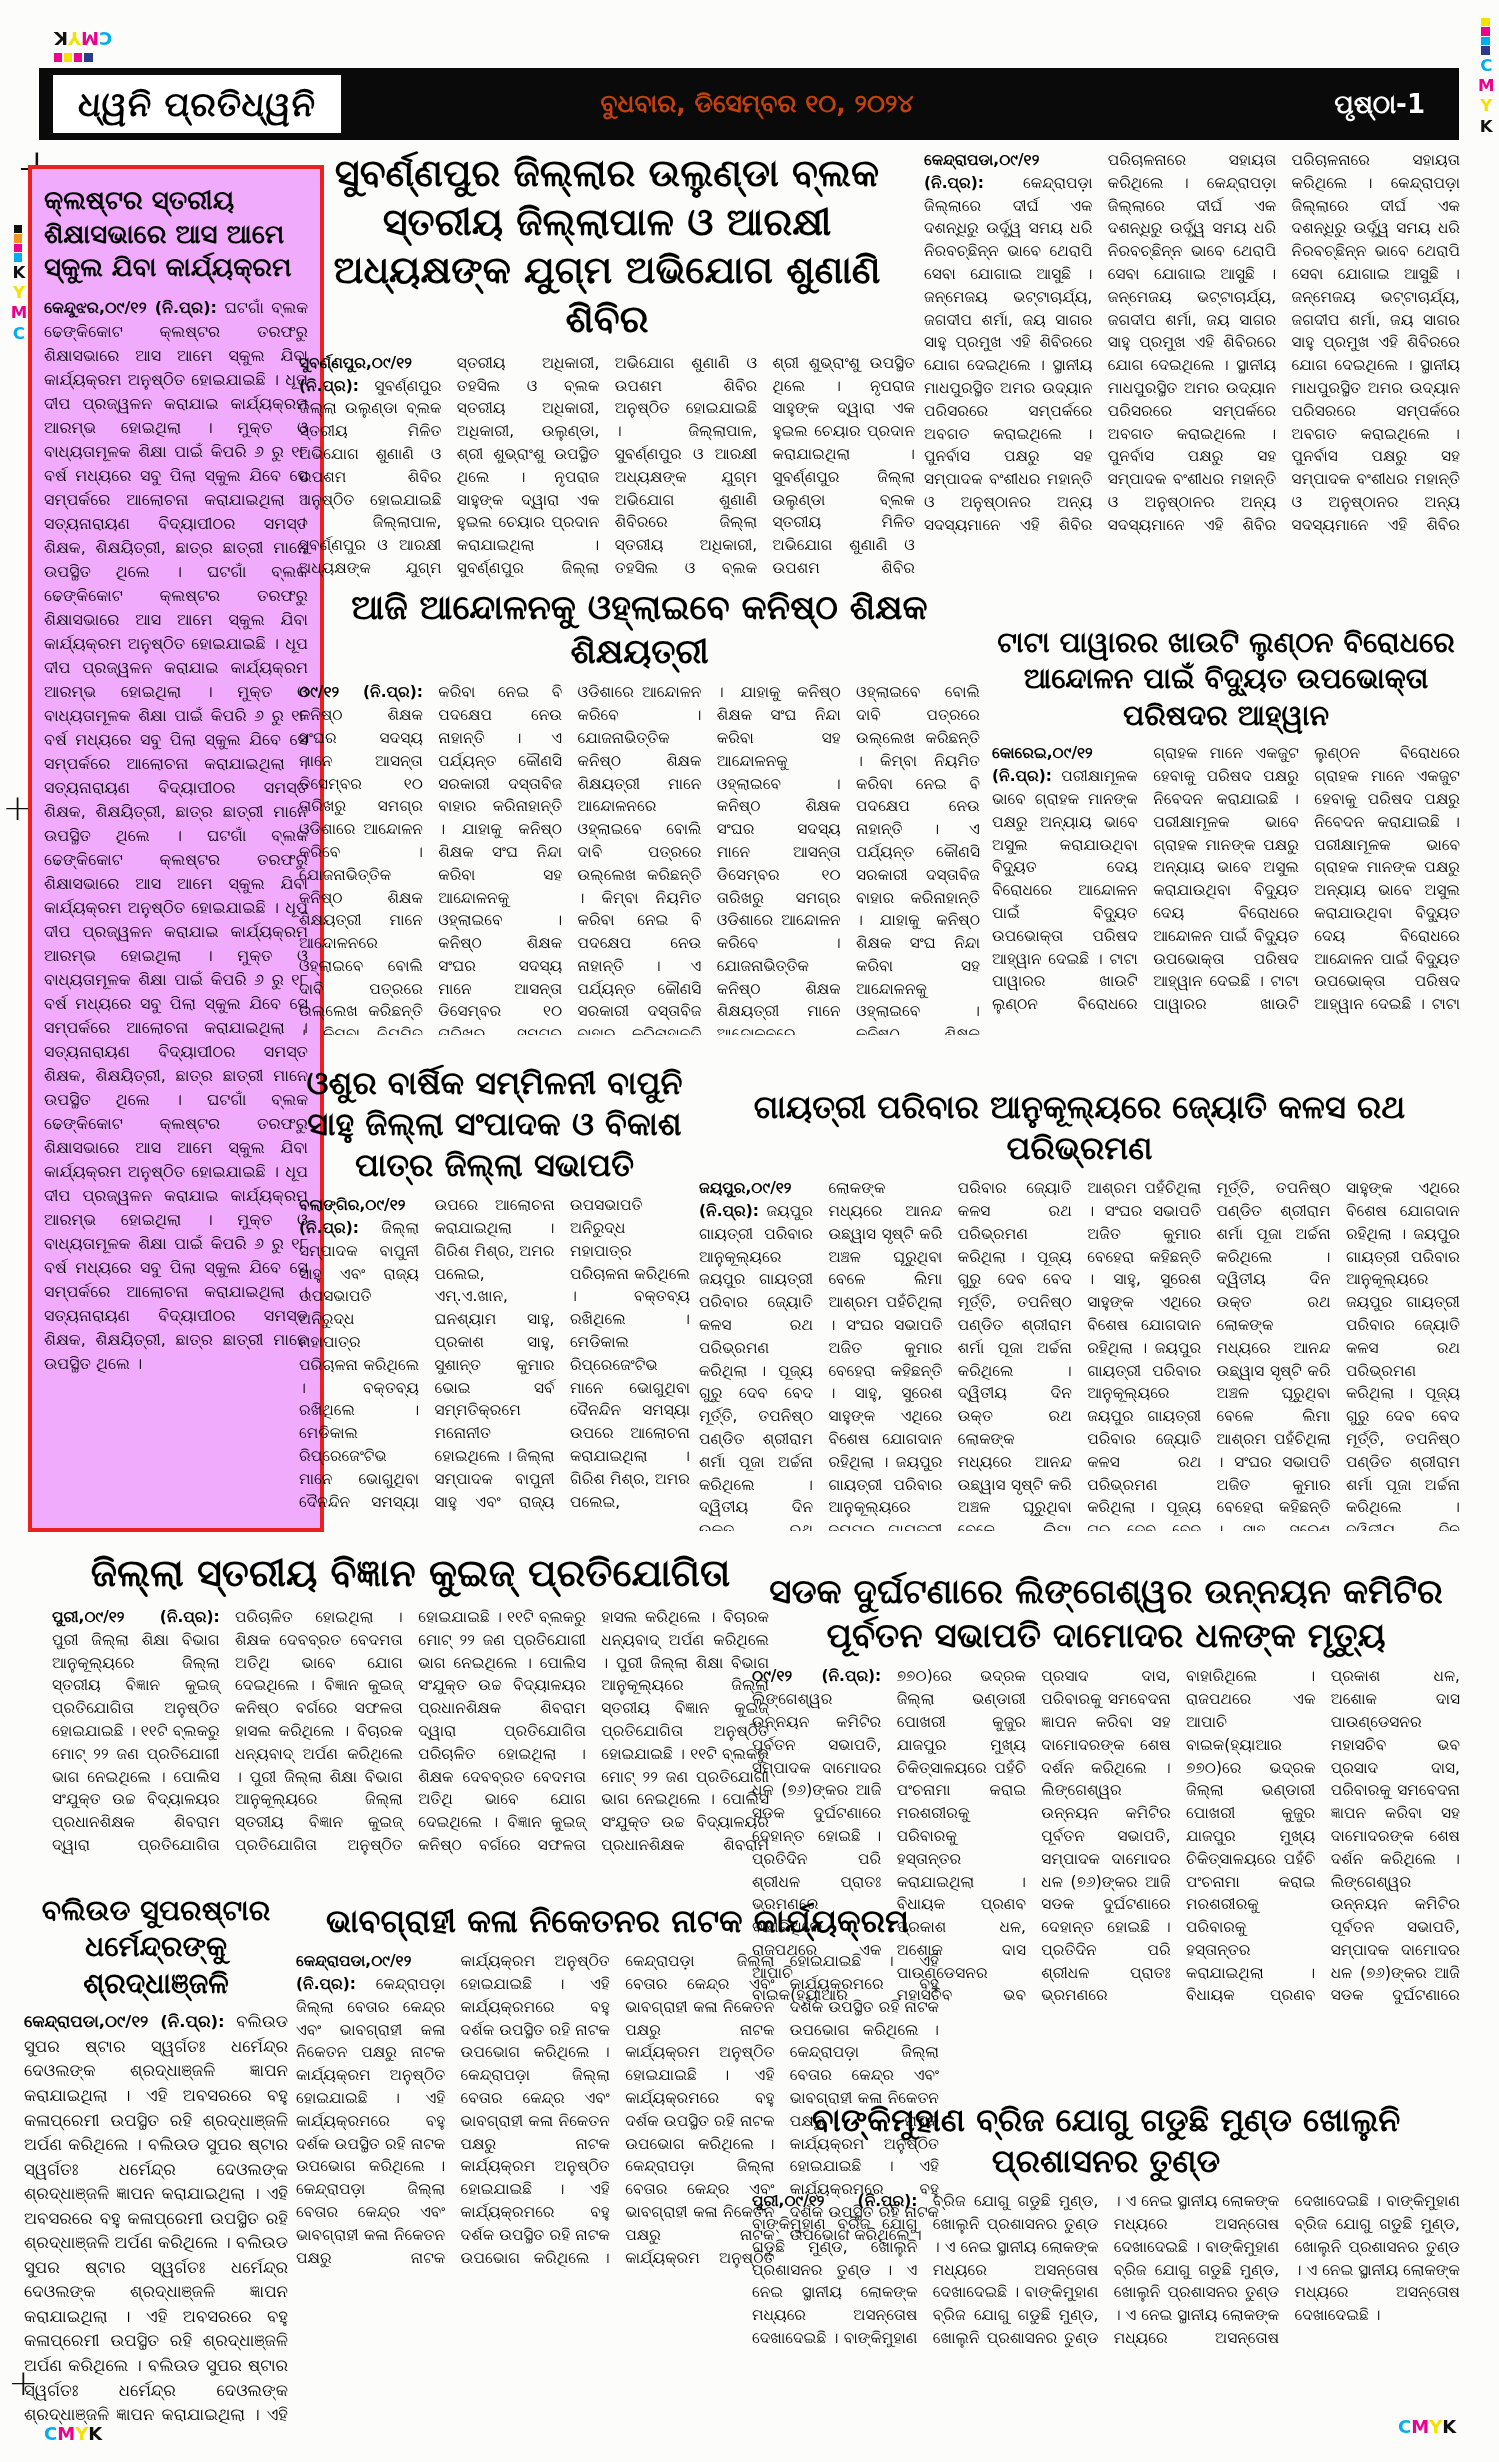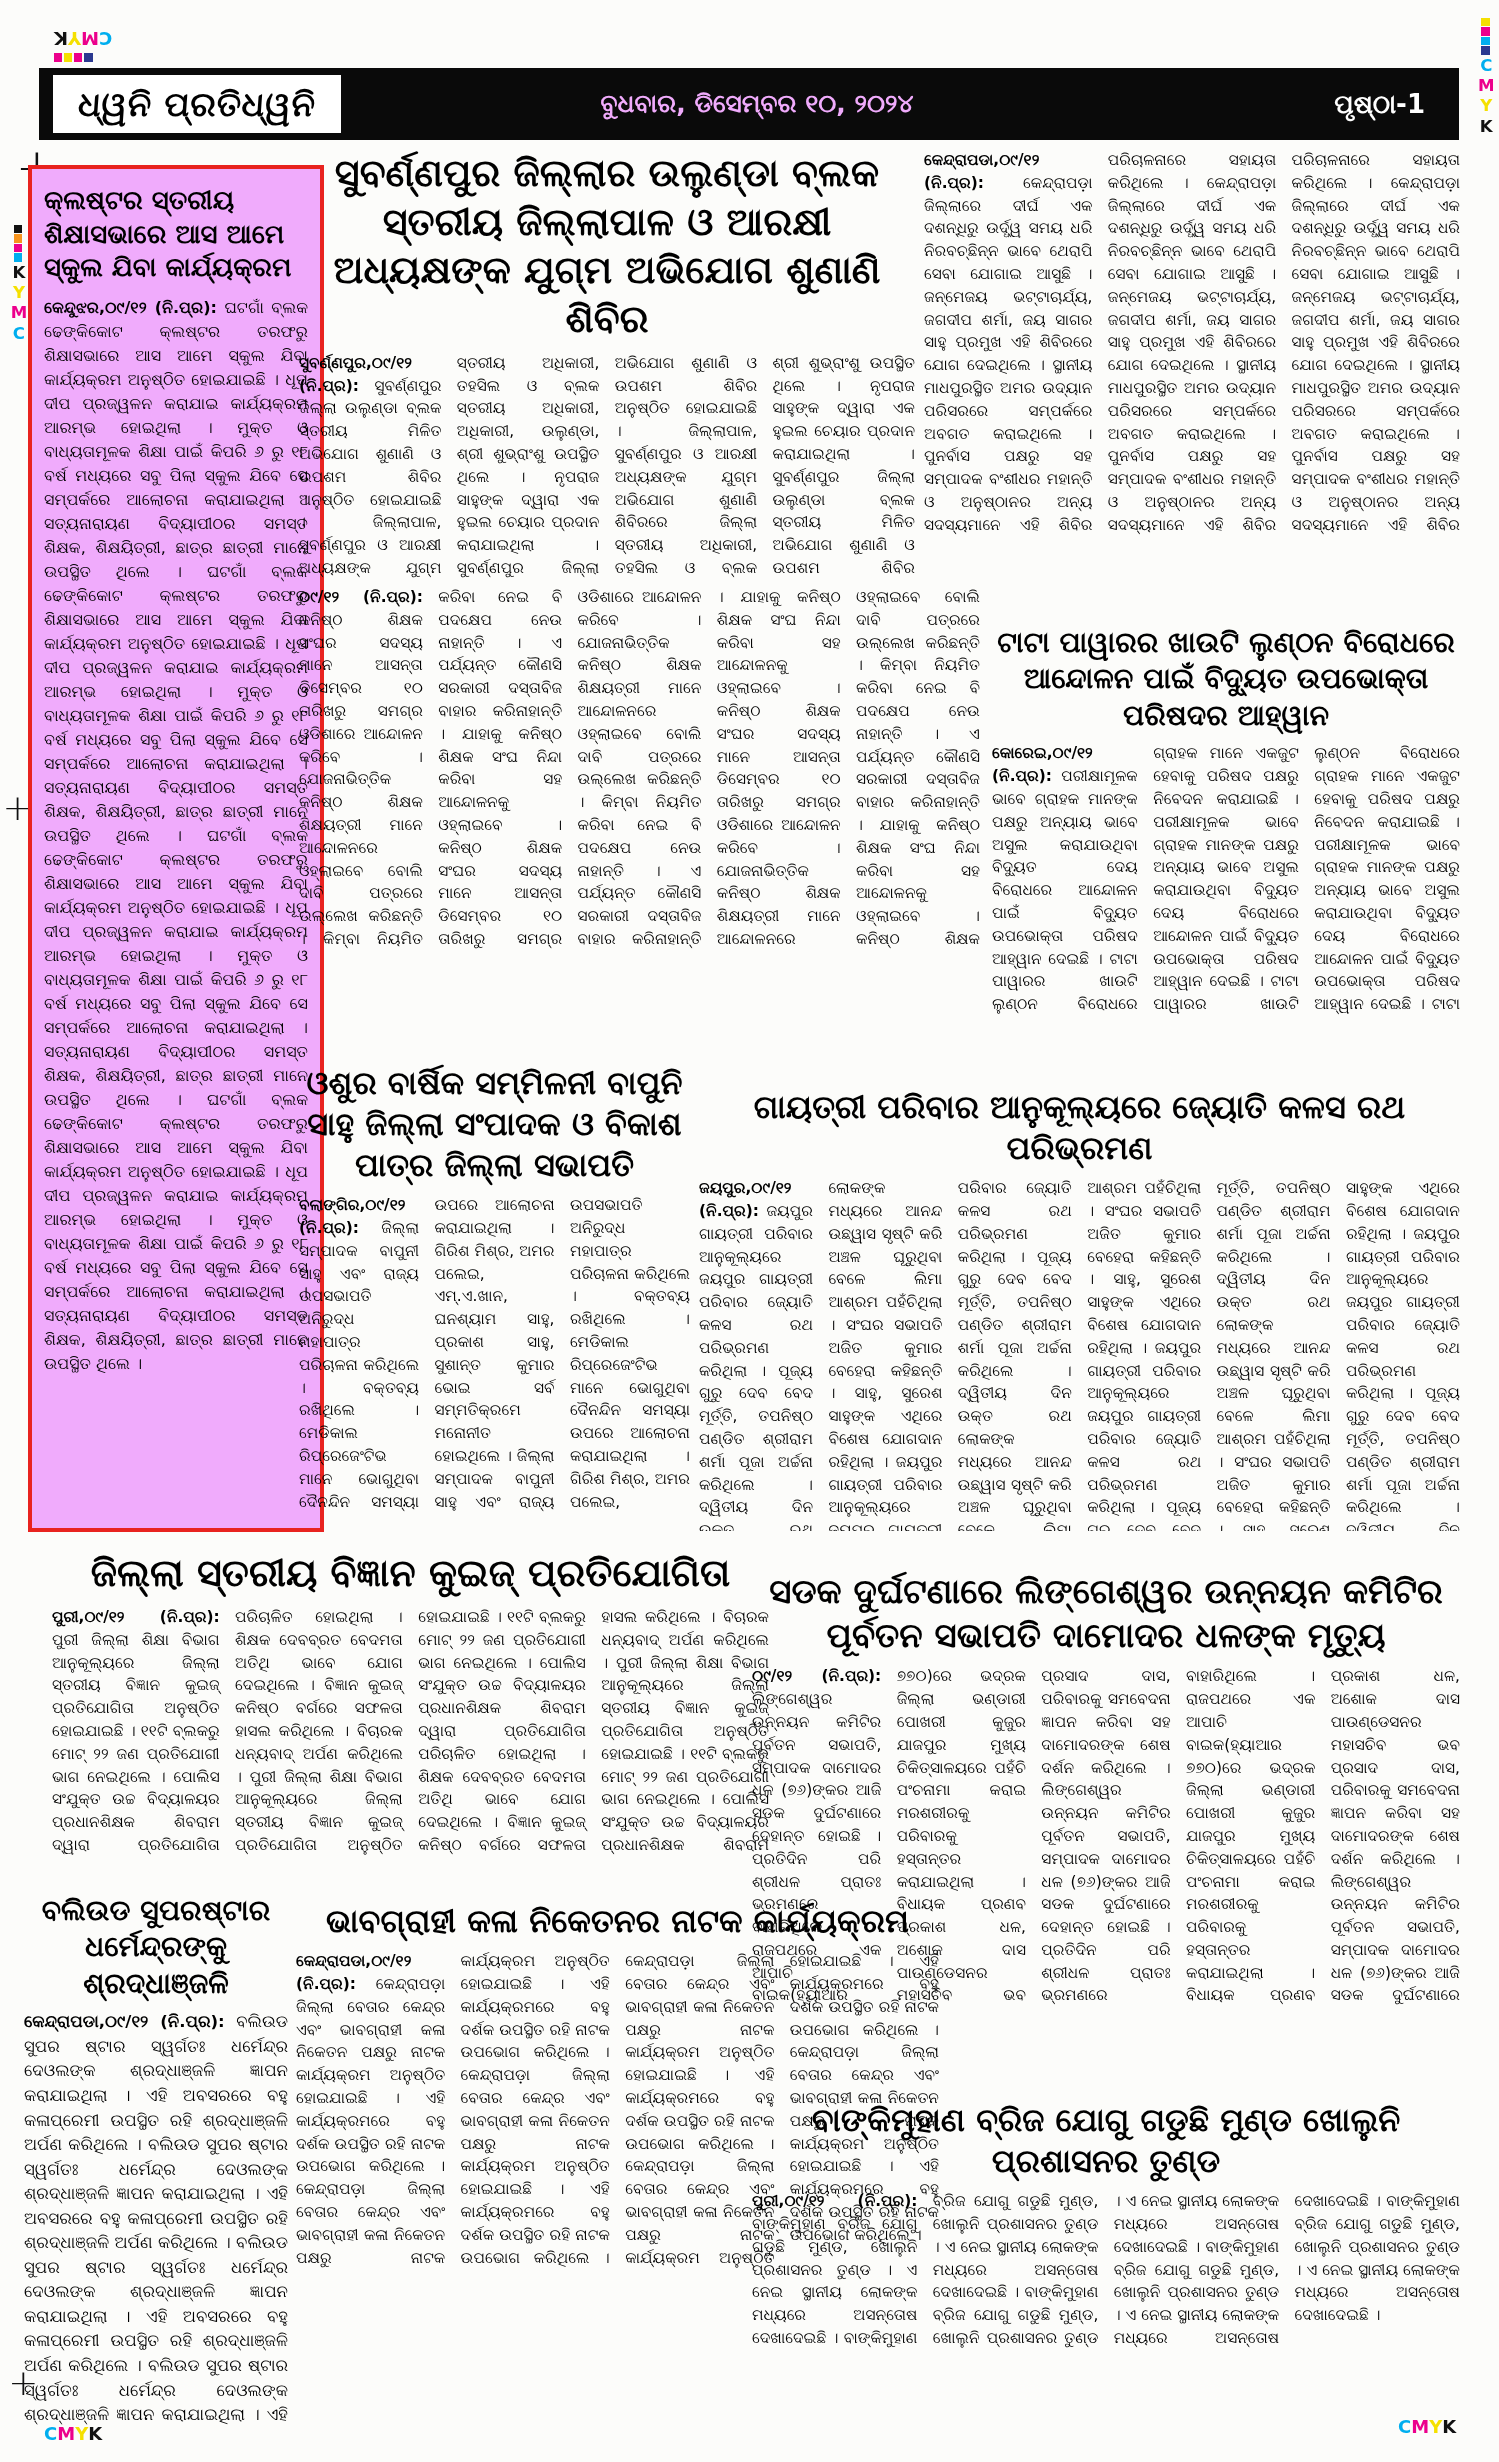--- a/index.html
+++ b/index.html
@@ -4,21 +4,21 @@
 <style>
   html,body{margin:0;padding:0;background:#e9e9e9;}
   #page{position:relative;width:1500px;height:2462px;background:#fcfcfa;overflow:hidden;
         font-family:"DejaVu Sans",sans-serif;color:#000;}
   
   .header-bar{position:absolute;left:39px;top:68px;width:1420px;height:72px;background:#0a0a0a;}
   .logo-box{position:absolute;left:14.2px;top:7.1px;width:288px;height:58px;background:#ffffff;
             display:flex;align-items:center;justify-content:center;}
   .logo-text{font-size:34px;font-weight:900;letter-spacing:0.6px;transform:skewX(-4deg);}
   .edition-date{position:absolute;left:0;right:0;top:0;height:72px;display:flex;align-items:center;
-            justify-content:center;color:#f0abfc;font-size:25px;font-weight:bold;padding-left:16px;}
+            justify-content:center;color:#c2410c;font-size:25px;font-weight:bold;padding-left:16px;}
   .page-no{position:absolute;right:34px;top:0;height:72px;display:flex;align-items:center;
             color:#fff;font-size:26px;font-weight:bold;}
   
   .story{position:absolute;overflow:hidden;}
   .hl{font-weight:bold;text-align:center;margin:0 0 8.3px 0;line-height:1.28;color:#000;}
   .hl-64{font-size:38px;} .hl-58{font-size:34px;} .hl-54{font-size:32px;}
   .hl-48{font-size:28.4px;} .hl-44{font-size:26px;text-align:left;}
   .cols{text-align:justify;font-size:15.4px;line-height:1.48;overflow:hidden;column-gap:15.4px;}
   .c3{column-count:3;} .c4{column-count:4;} .c5{column-count:5;} .c6{column-count:6;}
   .dateline{font-weight:bold;}
@@ -97,20 +97,21 @@
   </div>
 
   <div class="story" style="left:924px;top:149px;width:536px;height:468px;">
     <div class="cols c3" style="height:403px;">
       <span class="dateline">କେନ୍ଦ୍ରାପଡା,୦୯/୧୨ (ନି.ପ୍ର):</span>
       <span>କେନ୍ଦ୍ରାପଡ଼ା ଜିଲ୍ଲାରେ ଦୀର୍ଘ ଏକ ଦଶନ୍ଧିରୁ ଉର୍ଦ୍ଧ୍ୱ ସମୟ ଧରି ନିରବଚ୍ଛିନ୍ନ ଭାବେ ଥେରାପି ସେବା ଯୋଗାଇ ଆସୁଛି । ଜନ୍ମେଜୟ ଭଟ୍ଟାଚାର୍ଯ୍ୟ, ଜଗଦୀପ ଶର୍ମା, ଜୟ ସାଗର ସାହୁ ପ୍ରମୁଖ ଏହି ଶିବିରରେ ଯୋଗ ଦେଇଥିଲେ । ସ୍ଥାନୀୟ ମାଧପୁରସ୍ଥିତ ଅମର ଉଦ୍ୟାନ ପରିସରରେ ସମ୍ପର୍କରେ ଅବଗତ କରାଇଥିଲେ । ପୁନର୍ବାସ ପକ୍ଷରୁ ସହ ସମ୍ପାଦକ ବଂଶୀଧର ମହାନ୍ତି ଓ ଅନୁଷ୍ଠାନର ଅନ୍ୟ ସଦସ୍ୟମାନେ ଏହି ଶିବିର ପରିଚାଳନାରେ ସହାୟତା କରିଥିଲେ । କେନ୍ଦ୍ରାପଡ଼ା ଜିଲ୍ଲାରେ ଦୀର୍ଘ ଏକ ଦଶନ୍ଧିରୁ ଉର୍ଦ୍ଧ୍ୱ ସମୟ ଧରି ନିରବଚ୍ଛିନ୍ନ ଭାବେ ଥେରାପି ସେବା ଯୋଗାଇ ଆସୁଛି । ଜନ୍ମେଜୟ ଭଟ୍ଟାଚାର୍ଯ୍ୟ, ଜଗଦୀପ ଶର୍ମା, ଜୟ ସାଗର ସାହୁ ପ୍ରମୁଖ ଏହି ଶିବିରରେ ଯୋଗ ଦେଇଥିଲେ । ସ୍ଥାନୀୟ ମାଧପୁରସ୍ଥିତ ଅମର ଉଦ୍ୟାନ ପରିସରରେ ସମ୍ପର୍କରେ ଅବଗତ କରାଇଥିଲେ । ପୁନର୍ବାସ ପକ୍ଷରୁ ସହ ସମ୍ପାଦକ ବଂଶୀଧର ମହାନ୍ତି ଓ ଅନୁଷ୍ଠାନର ଅନ୍ୟ ସଦସ୍ୟମାନେ ଏହି ଶିବିର ପରିଚାଳନାରେ ସହାୟତା କରିଥିଲେ । କେନ୍ଦ୍ରାପଡ଼ା ଜିଲ୍ଲାରେ ଦୀର୍ଘ ଏକ ଦଶନ୍ଧିରୁ ଉର୍ଦ୍ଧ୍ୱ ସମୟ ଧରି ନିରବଚ୍ଛିନ୍ନ ଭାବେ ଥେରାପି ସେବା ଯୋଗାଇ ଆସୁଛି । ଜନ୍ମେଜୟ ଭଟ୍ଟାଚାର୍ଯ୍ୟ, ଜଗଦୀପ ଶର୍ମା, ଜୟ ସାଗର ସାହୁ ପ୍ରମୁଖ ଏହି ଶିବିରରେ ଯୋଗ ଦେଇଥିଲେ । ସ୍ଥାନୀୟ ମାଧପୁରସ୍ଥିତ ଅମର ଉଦ୍ୟାନ ପରିସରରେ ସମ୍ପର୍କରେ ଅବଗତ କରାଇଥିଲେ । ପୁନର୍ବାସ ପକ୍ଷରୁ ସହ ସମ୍ପାଦକ ବଂଶୀଧର ମହାନ୍ତି ଓ ଅନୁଷ୍ଠାନର ଅନ୍ୟ ସଦସ୍ୟମାନେ ଏହି ଶିବିର ପରିଚାଳନାରେ ସହାୟତା କରିଥିଲେ । </span>
     </div>
   </div>
 
   <div class="story" style="left:299px;top:586px;width:681px;height:449px;">
+    <h2 class="hl hl-58">ଆଜି ଆନ୍ଦୋଳନକୁ ଓହ୍ଲାଇବେ କନିଷ୍ଠ ଶିକ୍ଷକ ଶିକ୍ଷୟତ୍ରୀ</h2>
     <div class="cols c5" style="height:379px;">
       <span class="dateline">୦୯/୧୨ (ନି.ପ୍ର):</span>
       <span>କନିଷ୍ଠ ଶିକ୍ଷକ ସଂଘର ସଦସ୍ୟ ମାନେ ଆସନ୍ତା ଡିସେମ୍ବର ୧୦ ତାରିଖରୁ ସମଗ୍ର ଓଡିଶାରେ ଆନ୍ଦୋଳନ କରିବେ । ଯୋଜନାଭିତ୍ତିକ କନିଷ୍ଠ ଶିକ୍ଷକ ଶିକ୍ଷୟତ୍ରୀ ମାନେ ଆନ୍ଦୋଳନରେ ଓହ୍ଲାଇବେ ବୋଲି ଦାବି ପତ୍ରରେ ଉଲ୍ଲେଖ କରିଛନ୍ତି । କିମ୍ବା ନିୟମିତ କରିବା ନେଇ ବି ପଦକ୍ଷେପ ନେଉ ନାହାନ୍ତି । ଏ ପର୍ଯ୍ୟନ୍ତ କୌଣସି ସରକାରୀ ଦସ୍ତାବିଜ ବାହାର କରିନାହାନ୍ତି । ଯାହାକୁ କନିଷ୍ଠ ଶିକ୍ଷକ ସଂଘ ନିନ୍ଦା କରିବା ସହ ଆନ୍ଦୋଳନକୁ ଓହ୍ଲାଇବେ । କନିଷ୍ଠ ଶିକ୍ଷକ ସଂଘର ସଦସ୍ୟ ମାନେ ଆସନ୍ତା ଡିସେମ୍ବର ୧୦ ତାରିଖରୁ ସମଗ୍ର ଓଡିଶାରେ ଆନ୍ଦୋଳନ କରିବେ । ଯୋଜନାଭିତ୍ତିକ କନିଷ୍ଠ ଶିକ୍ଷକ ଶିକ୍ଷୟତ୍ରୀ ମାନେ ଆନ୍ଦୋଳନରେ ଓହ୍ଲାଇବେ ବୋଲି ଦାବି ପତ୍ରରେ ଉଲ୍ଲେଖ କରିଛନ୍ତି । କିମ୍ବା ନିୟମିତ କରିବା ନେଇ ବି ପଦକ୍ଷେପ ନେଉ ନାହାନ୍ତି । ଏ ପର୍ଯ୍ୟନ୍ତ କୌଣସି ସରକାରୀ ଦସ୍ତାବିଜ ବାହାର କରିନାହାନ୍ତି । ଯାହାକୁ କନିଷ୍ଠ ଶିକ୍ଷକ ସଂଘ ନିନ୍ଦା କରିବା ସହ ଆନ୍ଦୋଳନକୁ ଓହ୍ଲାଇବେ । କନିଷ୍ଠ ଶିକ୍ଷକ ସଂଘର ସଦସ୍ୟ ମାନେ ଆସନ୍ତା ଡିସେମ୍ବର ୧୦ ତାରିଖରୁ ସମଗ୍ର ଓଡିଶାରେ ଆନ୍ଦୋଳନ କରିବେ । ଯୋଜନାଭିତ୍ତିକ କନିଷ୍ଠ ଶିକ୍ଷକ ଶିକ୍ଷୟତ୍ରୀ ମାନେ ଆନ୍ଦୋଳନରେ ଓହ୍ଲାଇବେ ବୋଲି ଦାବି ପତ୍ରରେ ଉଲ୍ଲେଖ କରିଛନ୍ତି । କିମ୍ବା ନିୟମିତ କରିବା ନେଇ ବି ପଦକ୍ଷେପ ନେଉ ନାହାନ୍ତି । ଏ ପର୍ଯ୍ୟନ୍ତ କୌଣସି ସରକାରୀ ଦସ୍ତାବିଜ ବାହାର କରିନାହାନ୍ତି । ଯାହାକୁ କନିଷ୍ଠ ଶିକ୍ଷକ ସଂଘ ନିନ୍ଦା କରିବା ସହ ଆନ୍ଦୋଳନକୁ ଓହ୍ଲାଇବେ । କନିଷ୍ଠ ଶିକ୍ଷକ ସଂଘର ସଦସ୍ୟ ମାନେ ଆସନ୍ତା ଡିସେମ୍ବର ୧୦ ତାରିଖରୁ ସମଗ୍ର ଓଡିଶାରେ ଆନ୍ଦୋଳନ କରିବେ । ଯୋଜନାଭିତ୍ତିକ କନିଷ୍ଠ ଶିକ୍ଷକ ଶିକ୍ଷୟତ୍ରୀ ମାନେ ଆନ୍ଦୋଳନରେ ଓହ୍ଲାଇବେ ବୋଲି ଦାବି ପତ୍ରରେ ଉଲ୍ଲେଖ କରିଛନ୍ତି । କିମ୍ବା ନିୟମିତ କରିବା ନେଇ ବି ପଦକ୍ଷେପ ନେଉ ନାହାନ୍ତି । ଏ ପର୍ଯ୍ୟନ୍ତ କୌଣସି ସରକାରୀ ଦସ୍ତାବିଜ ବାହାର କରିନାହାନ୍ତି । ଯାହାକୁ କନିଷ୍ଠ ଶିକ୍ଷକ ସଂଘ ନିନ୍ଦା କରିବା ସହ ଆନ୍ଦୋଳନକୁ ଓହ୍ଲାଇବେ । </span>
     </div>
   </div>
 
   <div class="story" style="left:992px;top:625px;width:468px;height:412px;">
     <h2 class="hl hl-48">ଟାଟା ପାୱାରର ଖାଉଟି ଲୁଣ୍ଠନ ବିରୋଧରେ ଆନ୍ଦୋଳନ ପାଇଁ ବିଦ୍ୟୁତ ଉପଭୋକ୍ତା ପରିଷଦର ଆହ୍ୱାନ</h2>
     <div class="cols c3" style="height:278px;">
       <span class="dateline">କୋରେଇ,୦୯/୧୨ (ନି.ପ୍ର):</span>

